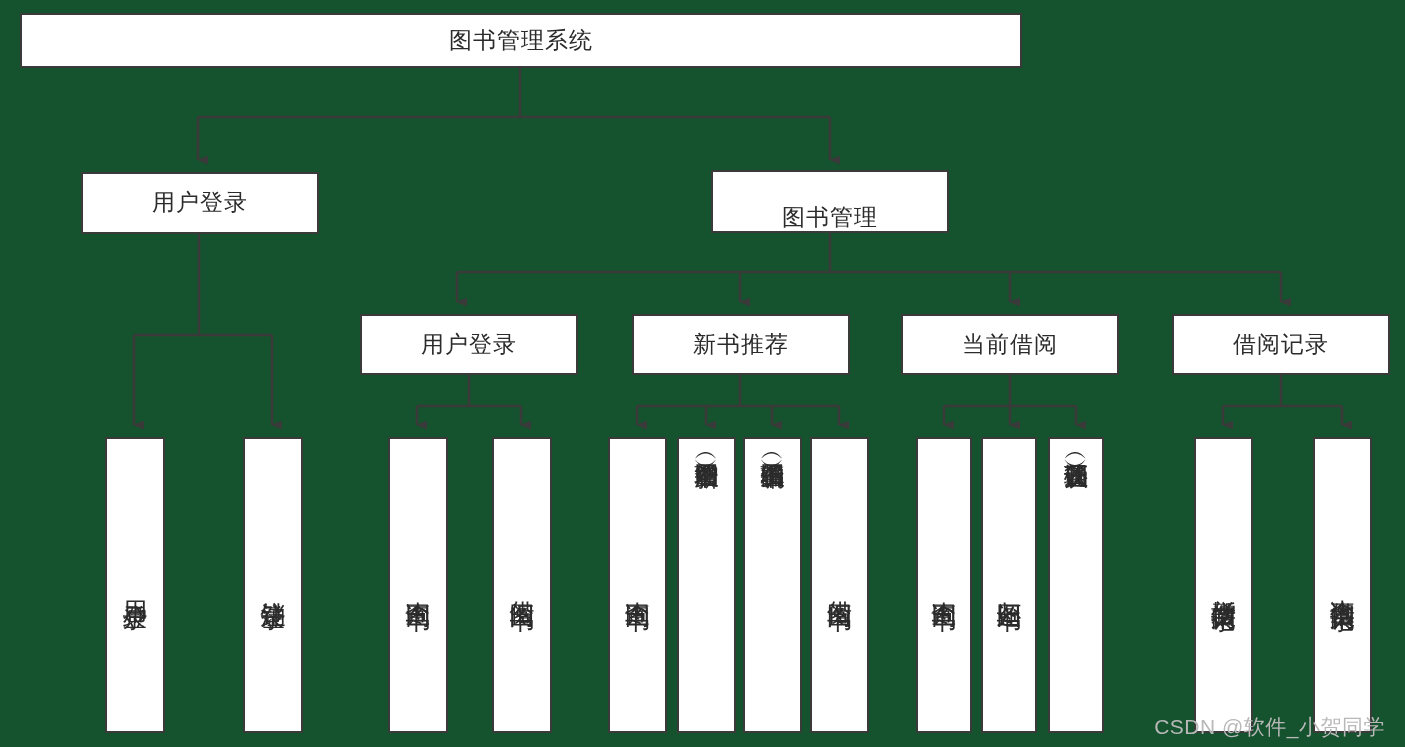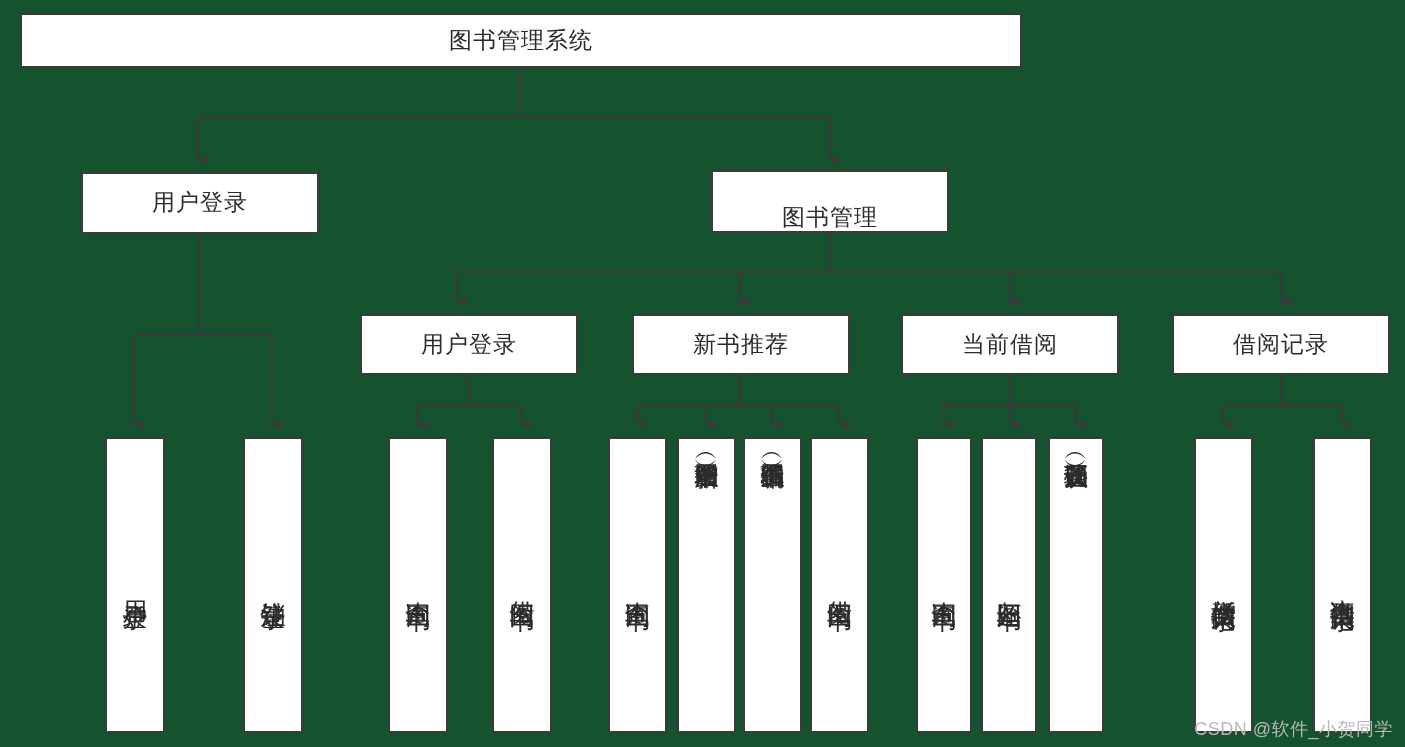--- a/index.html
+++ b/index.html
@@ -70,23 +70,23 @@
   .node-box.vert.tall-text .node-label {
     font-size: 24px;
     letter-spacing: 0px;
   }
   .node-box.vert.centered {
     align-items: center;
     padding-top: 0;
   }
   .watermark {
     position: absolute;
-    right: 12px;
+    right: 20px;
     bottom: 6px;
-    font-size: 18px;
+    font-size: 21px;
     color: #b8b8b8;
     letter-spacing: 0.5px;
     white-space: nowrap;
     user-select: none;
   }
 </style>
 </head>
 <body>
 
 <div id="diagram-root">

